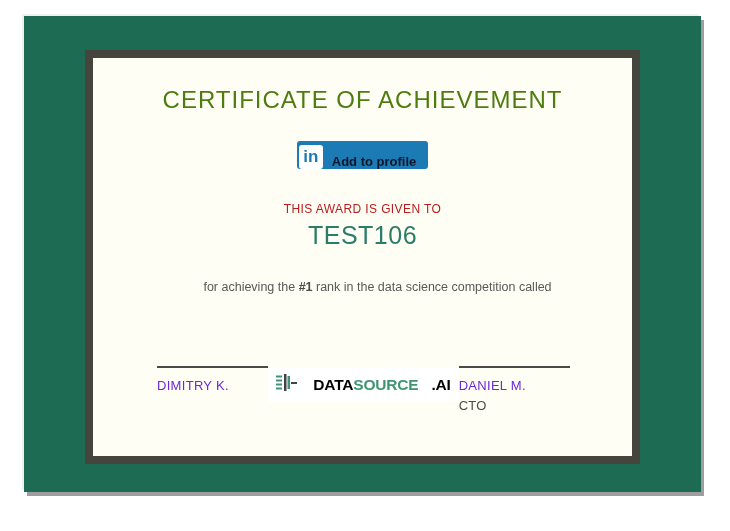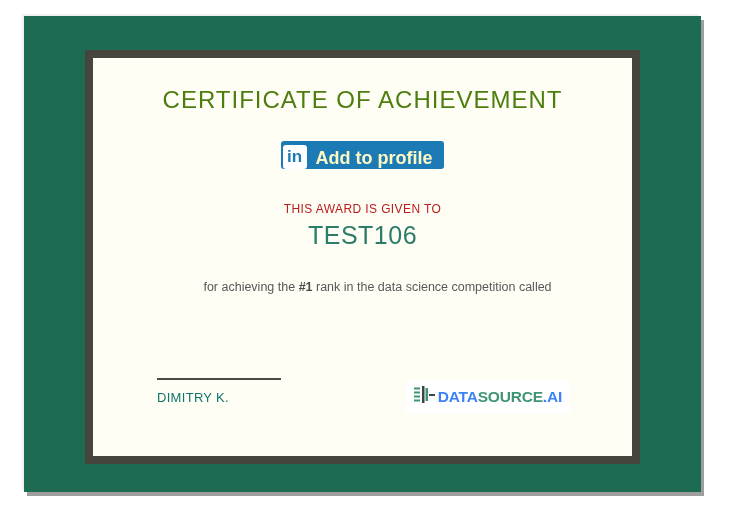--- a/index.html
+++ b/index.html
@@ -59,22 +59,22 @@
     border-radius: 3px;
     color: #1c7ab5;
     font-weight: 700;
     font-size: 17px;
     line-height: 23px;
     text-align: center;
     margin-right: 9px;
     font-family: "Liberation Sans", sans-serif;
   }
   .li-label {
-    color: #fef9c3;
-    font-size: 18px;
+    color: #0f172a;
+    font-size: 13px;
     font-weight: 700;
   }
 
   .award-intro {
     margin-top: 33px;
     font-size: 12px;
     letter-spacing: 0.4px;
     color: #b91c1c;
   }
 
@@ -105,21 +105,21 @@
     text-align: left;
   }
   .sig-col { width: 124px; }
   .sig-line {
     height: 2px;
     background: #4a4a48;
     margin-bottom: 9px;
   }
   .sig-name {
     font-size: 13px;
-    color: #0f766e;
+    color: #6d28d9;
     letter-spacing: 0.3px;
     line-height: 17px;
   }
   .sig-title {
     font-size: 13px;
     color: #4b4b4b;
     letter-spacing: 0.3px;
     margin-top: 3px;
     line-height: 17px;
   }
@@ -131,21 +131,21 @@
     align-items: center;
     margin-top: 2px;
   }
   .logo-icon { margin-right: 2px; display: inline-block; }
   .logo-text {
     font-size: 15.5px;
     font-weight: 700;
     letter-spacing: -0.2px;
     white-space: nowrap;
   }
-  .logo-dark  { color: #3b82f6; }
+  .logo-dark  { color: #000000; margin-left: 13px; }
   .logo-green { color: #3f9573; }
 </style>
 </head>
 <body>
 
 <div class="frame">
   <div class="frame-dark">
     <div class="cream">
 
       <h1 class="cert-title">CERTIFICATE OF ACHIEVEMENT</h1>
@@ -183,18 +183,23 @@
               <rect x="8" y="0" width="2.5" height="17" fill="#3f4447"></rect>
               <rect x="11.5" y="2" width="2.5" height="13" fill="#3f9573"></rect>
               <rect x="15" y="8" width="6" height="2" fill="#3f4447"></rect>
             </svg>
           </span>
           <span class="logo-text">
             <span class="logo-dark">DATA</span><span class="logo-green">SOURCE</span><span class="logo-dark">.AI</span>
           </span>
         </div>
 
+        <div class="sig-col">
+          <div class="sig-line"></div>
+          <div class="sig-name">DANIEL M.</div>
+          <div class="sig-title">CTO</div>
+        </div>
 
       </div>
 
     </div>
   </div>
 </div>
 
 </body></html>

